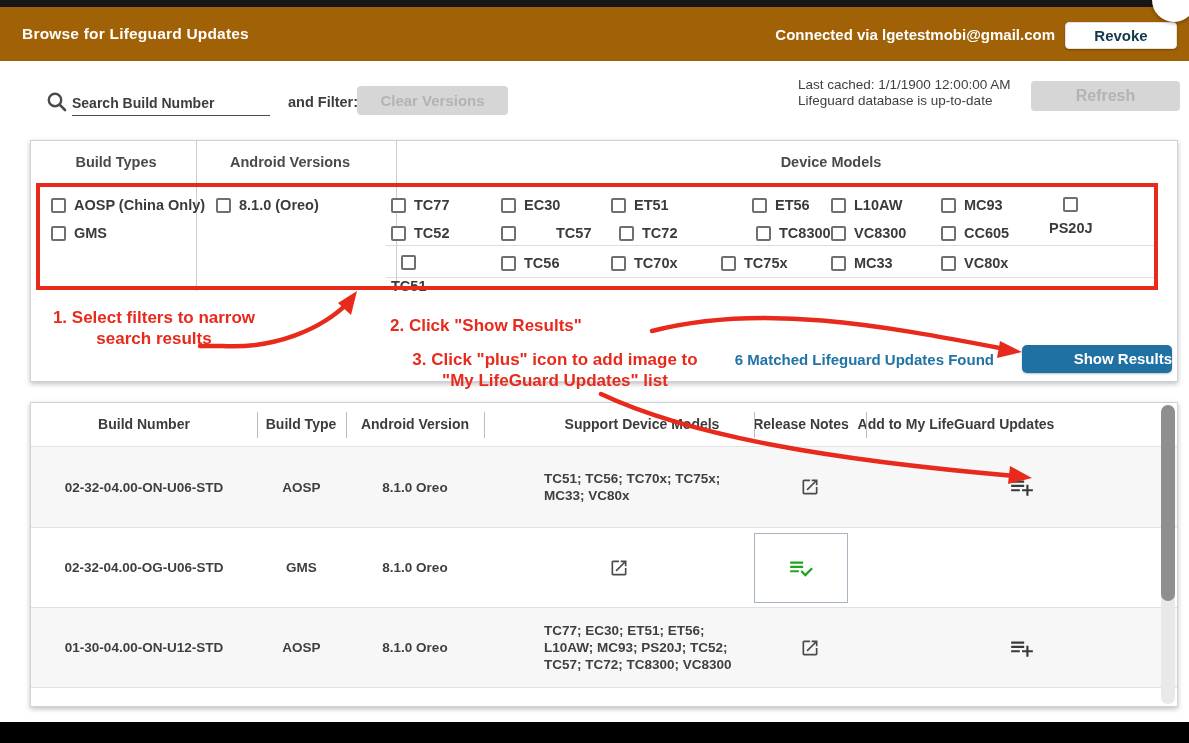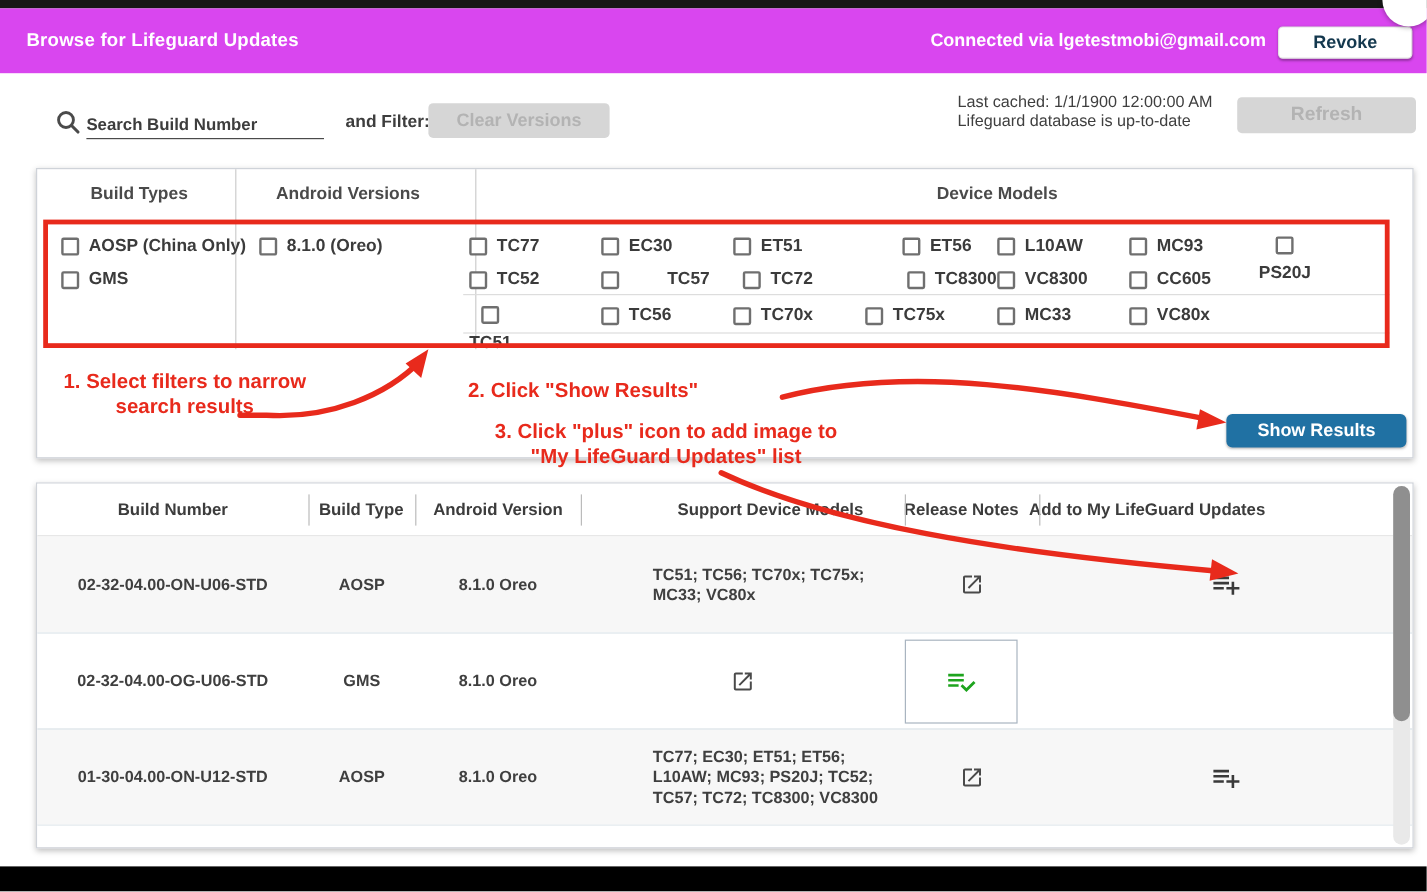--- a/index.html
+++ b/index.html
@@ -6,21 +6,21 @@
   html,body { width:1189px; height:743px; }
   body {
     position:relative; width:1189px; height:743px; overflow:hidden;
     background:#ffffff; font-family:"Liberation Sans","DejaVu Sans",sans-serif;
     color:#3d3d3d;
   }
   .abs { position:absolute; }
 
   
   .top-strip { left:0; top:0; width:1189px; height:7px; background:#171717; }
-  .app-header { left:0; top:7px; width:1189px; height:54px; background:#d946ef; display:flex; align-items:center; }
+  .app-header { left:0; top:7px; width:1189px; height:54px; background:#a16207; display:flex; align-items:center; }
   .app-title { position:absolute; left:22px; top:50%; transform:translateY(-50%); color:#fff; font-size:15.5px; font-weight:bold; letter-spacing:.2px; }
   .connected { position:absolute; right:134px; top:50%; transform:translateY(-50%); color:#fff; font-size:15px; font-weight:bold; }
   .revoke-btn { position:absolute; right:12px; top:15px; width:112px; height:27px; background:#fff; border:1px solid #e3e3e3; border-radius:4px; color:#14384E; font-weight:bold; font-size:15px; text-align:center; line-height:25px; box-shadow:0 1px 2px rgba(0,0,0,.3); cursor:pointer; }
   .float-circle { left:1152px; top:-22px; width:44px; height:44px; border-radius:50%; background:#fff; box-shadow:0 1px 4px rgba(0,0,0,.35); z-index:30; }
 
   
   .search-icon { left:45px; top:90px; width:24px; height:24px; }
   .search-input { left:72px; top:90px; width:198px; height:26px; border:none; border-bottom:1.5px solid #4a4a4a; font-family:inherit; font-size:14px; font-weight:bold; color:#3d3d3d; outline:none; background:transparent; }
   .search-input::placeholder { color:#3d3d3d; opacity:1; font-weight:bold; }
   .filter-label { left:288px; top:94px; font-size:14.5px; font-weight:bold; color:#3d3d3d; }
@@ -36,21 +36,21 @@
 
   
   .f-head { position:absolute; top:13px; transform:translateX(-50%); font-size:14.5px; font-weight:bold; color:#4a4a4a; white-space:nowrap; }
   .vline { position:absolute; top:0; width:1px; height:150px; background:#ccc; }
   .hline { position:absolute; left:355px; width:772px; height:1px; background:#ddd; }
   .chk { position:absolute; display:flex; align-items:center; gap:8px; cursor:pointer; }
   .chk .box { width:15px; height:15px; border:2px solid #6f6f6f; border-radius:2px; background:#fff; flex:0 0 auto; }
   .chk .lbl { font-size:14.5px; font-weight:bold; color:#3b3b3b; white-space:nowrap; }
 
   .matched { position:absolute; right:183px; top:210px; font-size:15px; font-weight:bold; color:#2173A5; white-space:nowrap; }
-  .show-results-btn { position:absolute; right:5px; top:204px; width:150px; height:28px; background:#2071A3; color:#fff; border:none; border-radius:5px; font-family:inherit; font-size:15px; font-weight:bold; line-height:28px; text-align:center; cursor:pointer; box-shadow:0 1px 2px rgba(0,0,0,.25); }
+  .show-results-btn { position:absolute; right:5px; top:204px; width:150px; height:28px; background:#2071A3; color:#fff; border:none; border-radius:5px; font-family:inherit; font-size:15px; font-weight:bold; line-height:28px; text-align:right; cursor:pointer; box-shadow:0 1px 2px rgba(0,0,0,.25); }
 
   
   .red-box { left:36px; top:183px; width:1122px; height:107px; border:4px solid #E82A1C; z-index:15; pointer-events:none; }
   .ann { position:absolute; color:#E82A1C; font-size:17px; font-weight:bold; z-index:16; line-height:21px; }
   .ann1 { left:45px; top:307px; width:218px; text-align:center; }
   .ann2 { left:390px; top:315px; }
   .ann3 { left:390px; top:349px; width:330px; text-align:center; }
   .arrow-layer { left:0; top:0; width:1189px; height:743px; z-index:20; pointer-events:none; }
 
   
@@ -197,20 +197,21 @@
   </label>
       <label class="chk" style="left: 800px; top: 114px;">
     <span class="box"></span>
     <span class="lbl">MC33</span>
   </label>
       <label class="chk" style="left: 910px; top: 114px;">
     <span class="box"></span>
     <span class="lbl">VC80x</span>
   </label>
     </div>
+  <div class="matched">6 Matched Lifeguard Updates Found</div>
   <button class="show-results-btn">Show Results</button>
 </div>
 
 <div class="abs red-box"></div>
 <div class="ann ann1">
   <div>1. Select filters to narrow</div>
   <div>search results</div>
 </div>
 <div class="ann ann2">2. Click "Show Results"</div>
 <div class="ann ann3">

